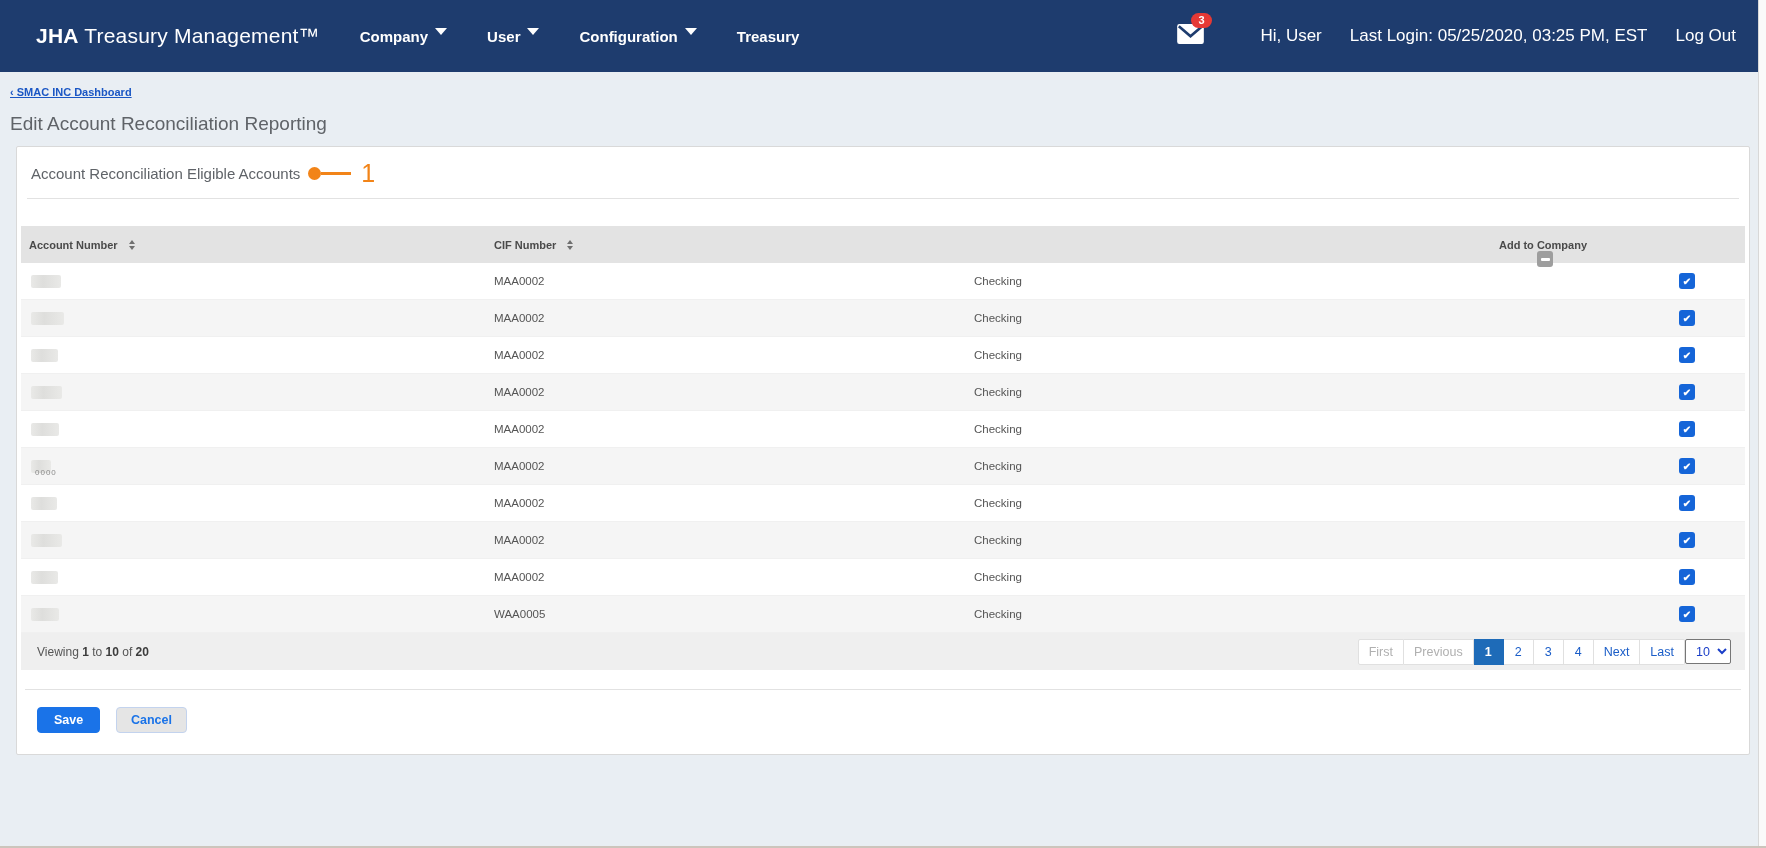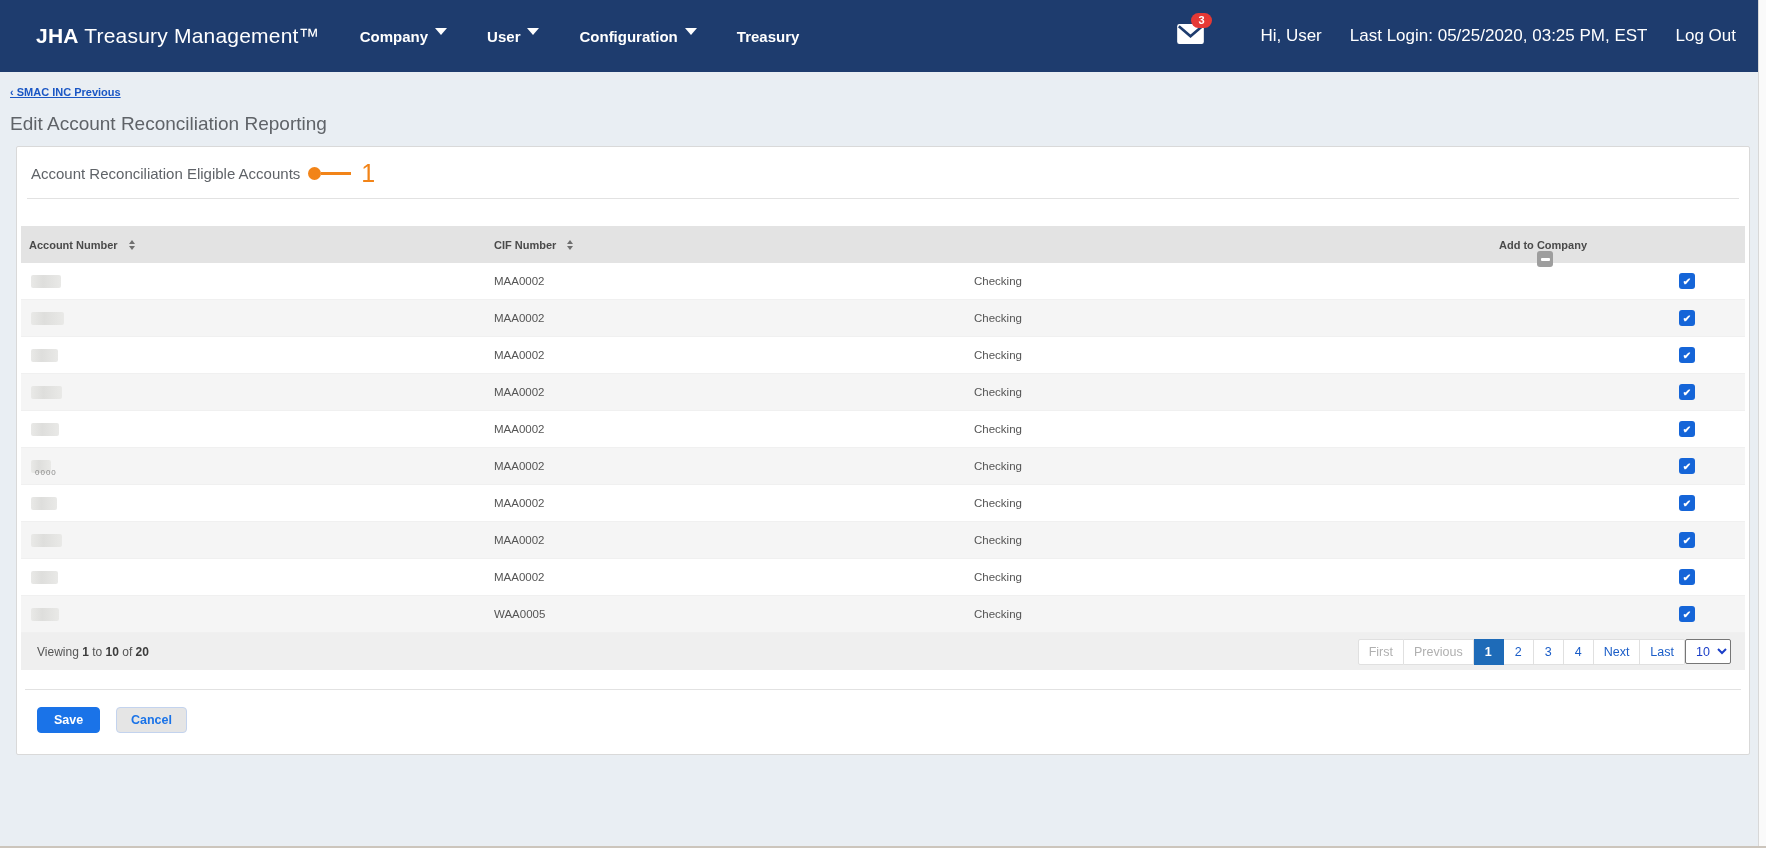--- a/index.html
+++ b/index.html
@@ -177,21 +177,21 @@
       </svg>
       <span class="mail-badge">3</span>
     </div>
     <span class="hdr-text">Hi, User</span>
     <span class="hdr-text">Last Login: 05/25/2020, 03:25 PM, EST</span>
     <span class="hdr-text logout">Log Out</span>
   </div>
 </div>
 
 <div class="breadcrumb">
-  <a>‹ SMAC INC Previous</a>
+  <a>‹ SMAC INC Dashboard</a>
 </div>
 <div class="page-title">Edit Account Reconciliation Reporting</div>
 
 <div class="card">
   <div class="card-title-row">
     <span class="card-title">Account Reconciliation Eligible Accounts</span>
     <span class="annot">
       <span class="annot-dot"></span>
       <span class="annot-line"></span>
       <span class="annot-num">1</span>

